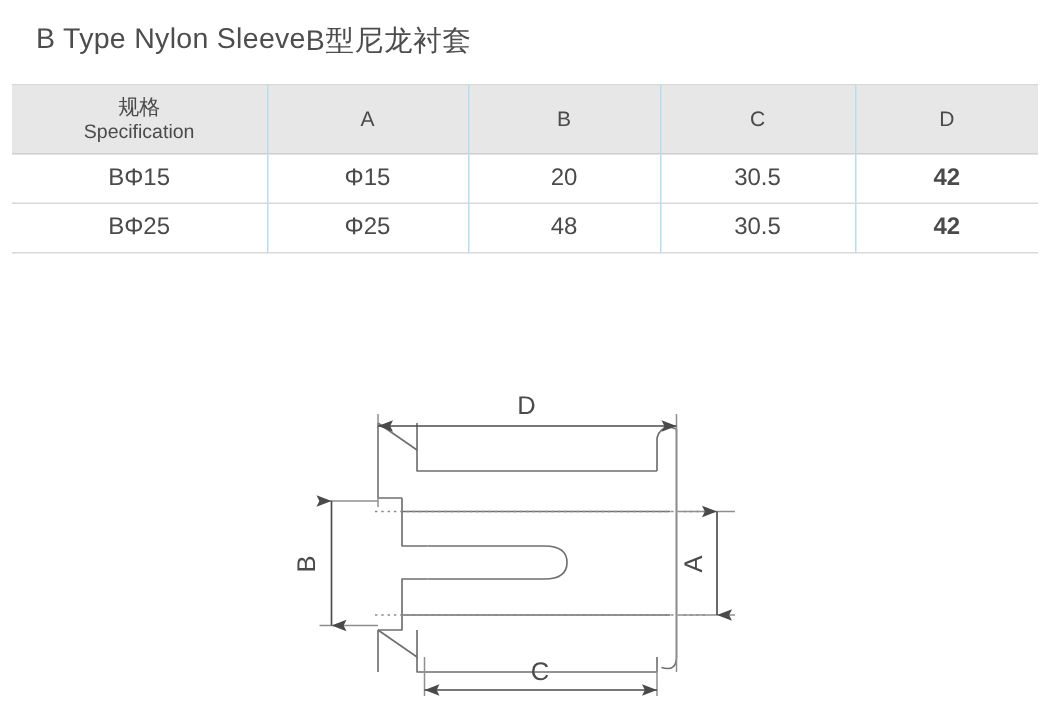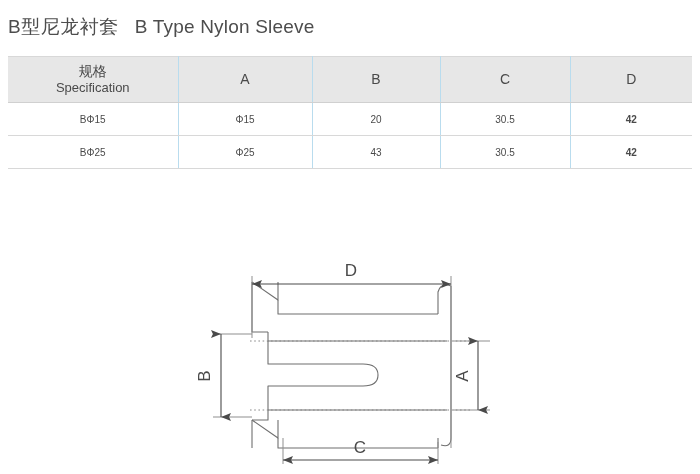--- a/index.html
+++ b/index.html
@@ -42,21 +42,21 @@
     border-top:1px solid #d8d8d8;
     border-bottom:1px solid #d0d0d0;
     line-height:1.25;
     padding:0;
   }
   #spec-table thead th:last-child{border-right:none;}
   #spec-table thead th .sub{display:block;font-size:13px;}
 
   #spec-table tbody td{
     height:32px;
-    font-size:10px;
+    font-size:16px;
     color:#4a4a4a;
     text-align:center;
     vertical-align:middle;
     border-right:1px solid #b9dcee;
     border-bottom:1px solid #d8d8d8;
     padding:0;
     background:#ffffff;
   }
   #spec-table tbody td:last-child{border-right:none;font-weight:bold;}
 
@@ -67,22 +67,22 @@
   #drawing-svg{display:block;}
   .dim-label{
     font-family:"Liberation Sans","DejaVu Sans",sans-serif;
     font-size:17px;fill:#4a4a4a;
   }
 </style>
 </head>
 <body>
 
 <div id="title-bar">
+  <span id="title-en">B Type Nylon Sleeve</span>
   <span id="title-cn">B型尼龙衬套</span>
-  <span id="title-en">B Type Nylon Sleeve</span>
 </div>
 
 <table id="spec-table">
   <colgroup>
     <col class="c0">
       <col class="c1">
       <col class="c2">
       <col class="c3">
       <col class="c4">
   </colgroup>
@@ -102,21 +102,21 @@
     <tr>
       <td>BΦ15</td>
       <td>Φ15</td>
       <td>20</td>
       <td>30.5</td>
       <td>42</td>
     </tr>
     <tr>
       <td>BΦ25</td>
       <td>Φ25</td>
-      <td>43</td>
+      <td>48</td>
       <td>30.5</td>
       <td>42</td>
     </tr>
   </tbody>
 </table>
 
 <div id="drawing-area">
   <svg id="drawing-svg" width="700" height="222" viewBox="0 0 700 222" xmlns="http://www.w3.org/2000/svg">
     <defs>
       <marker id="arrL" markerWidth="11" markerHeight="9" refX="0.5" refY="4.5" orient="auto" markerUnits="userSpaceOnUse">

